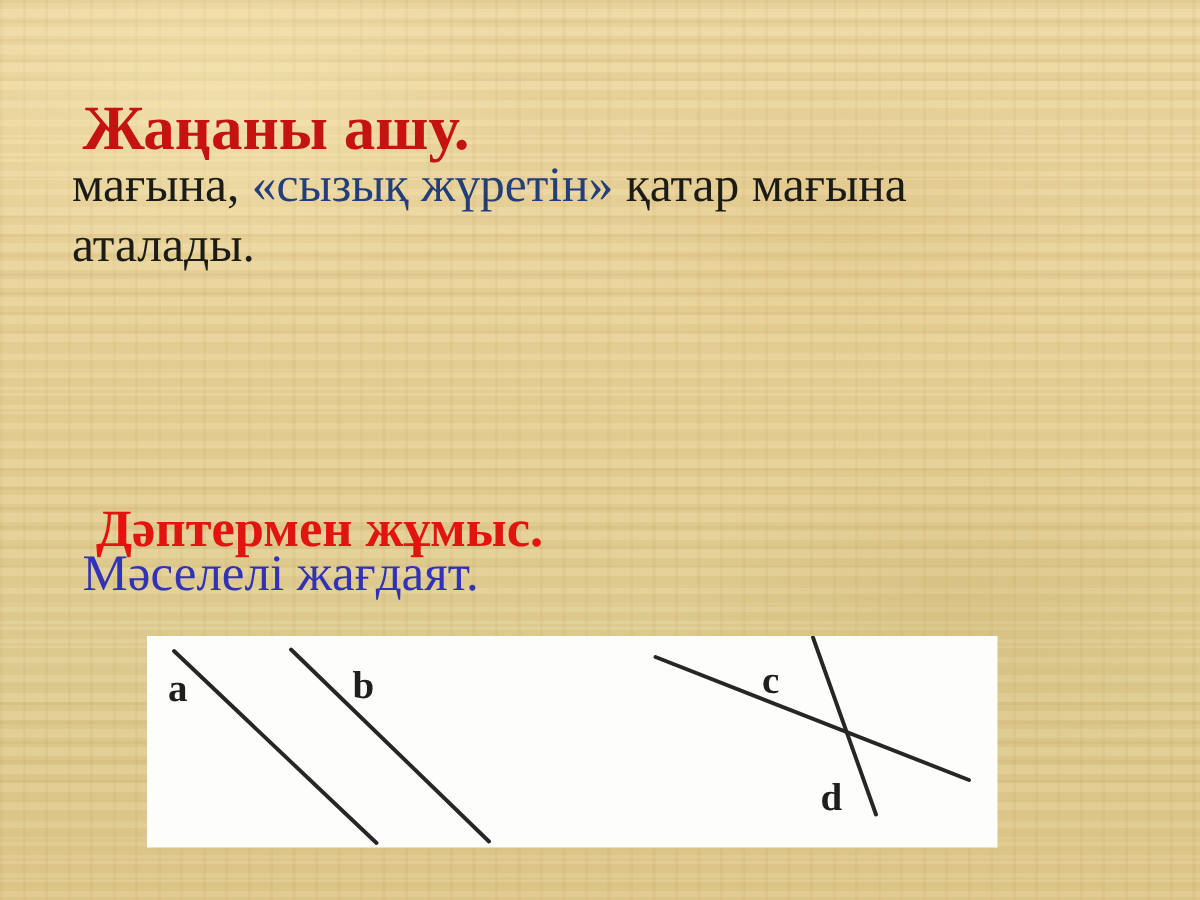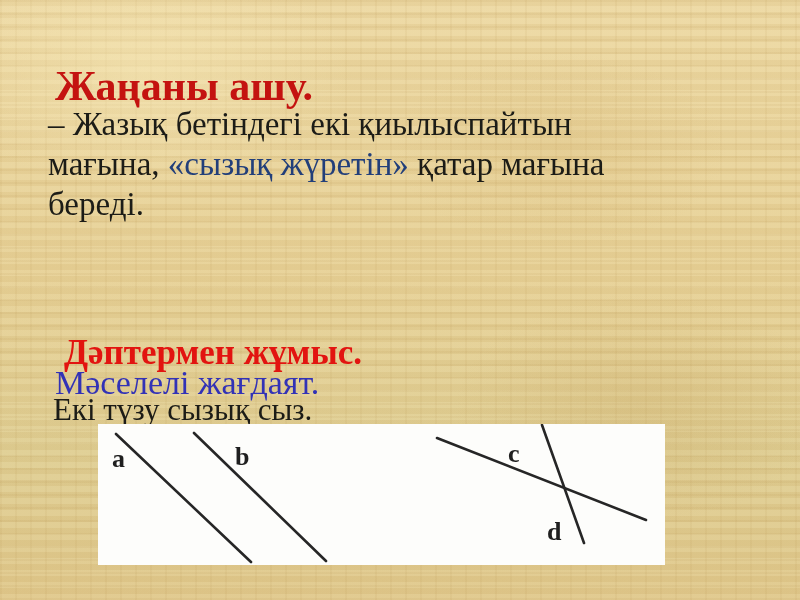--- a/index.html
+++ b/index.html
@@ -86,30 +86,28 @@
   }
 </style>
 </head>
 <body>
 
 <div class="slide">
 
   <h1 class="title">Жаңаны ашу.</h1>
 
   <div class="body-text">
-    <div><span>– Жазық бетіндегі екі қиылыспайтын</span></div>
     <div><span>мағына, </span><span class="accent">«сызық жүретін»</span><span> қатар мағына</span></div>
-    <div><span>береді.</span></div>
+    <div><span>аталады.</span></div>
   </div>
 
   <div class="notebook-heading">Дәптермен жұмыс.</div>
 
   <div class="problem-heading">Мәселелі жағдаят.</div>
 
-  <div class="task-text">Екі түзу сызық сыз.</div>
 
   <div class="diagram">
     <svg width="567" height="141" viewBox="0 0 567 141">
       <line x1="18" y1="10" x2="153" y2="138" stroke="#262626" stroke-width="2.6" stroke-linecap="round"></line>
       <line x1="96" y1="9" x2="228" y2="137" stroke="#262626" stroke-width="2.6" stroke-linecap="round"></line>
       <line x1="339" y1="14" x2="548" y2="96" stroke="#262626" stroke-width="2.6" stroke-linecap="round"></line>
       <line x1="444" y1="1" x2="486" y2="119" stroke="#262626" stroke-width="2.6" stroke-linecap="round"></line>
       <text x="14" y="43">a</text>
       <text x="137" y="41">b</text>
       <text x="410" y="38">c</text>

